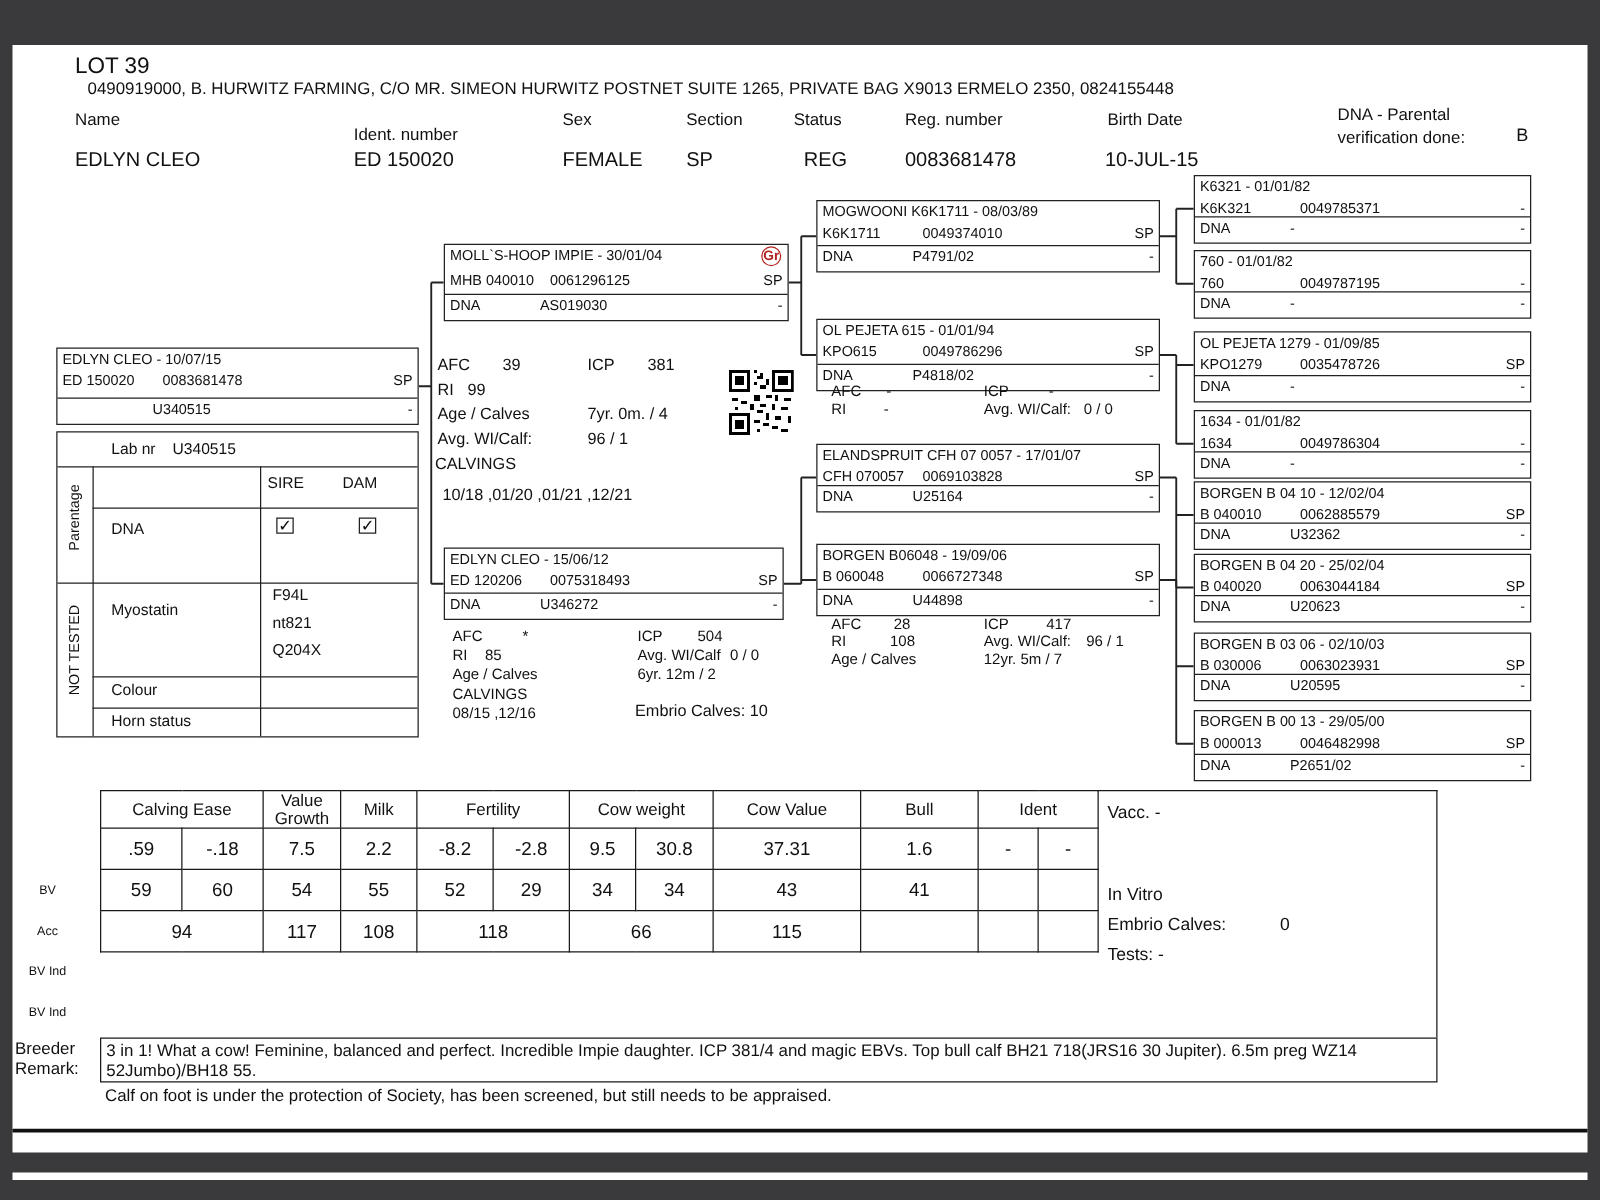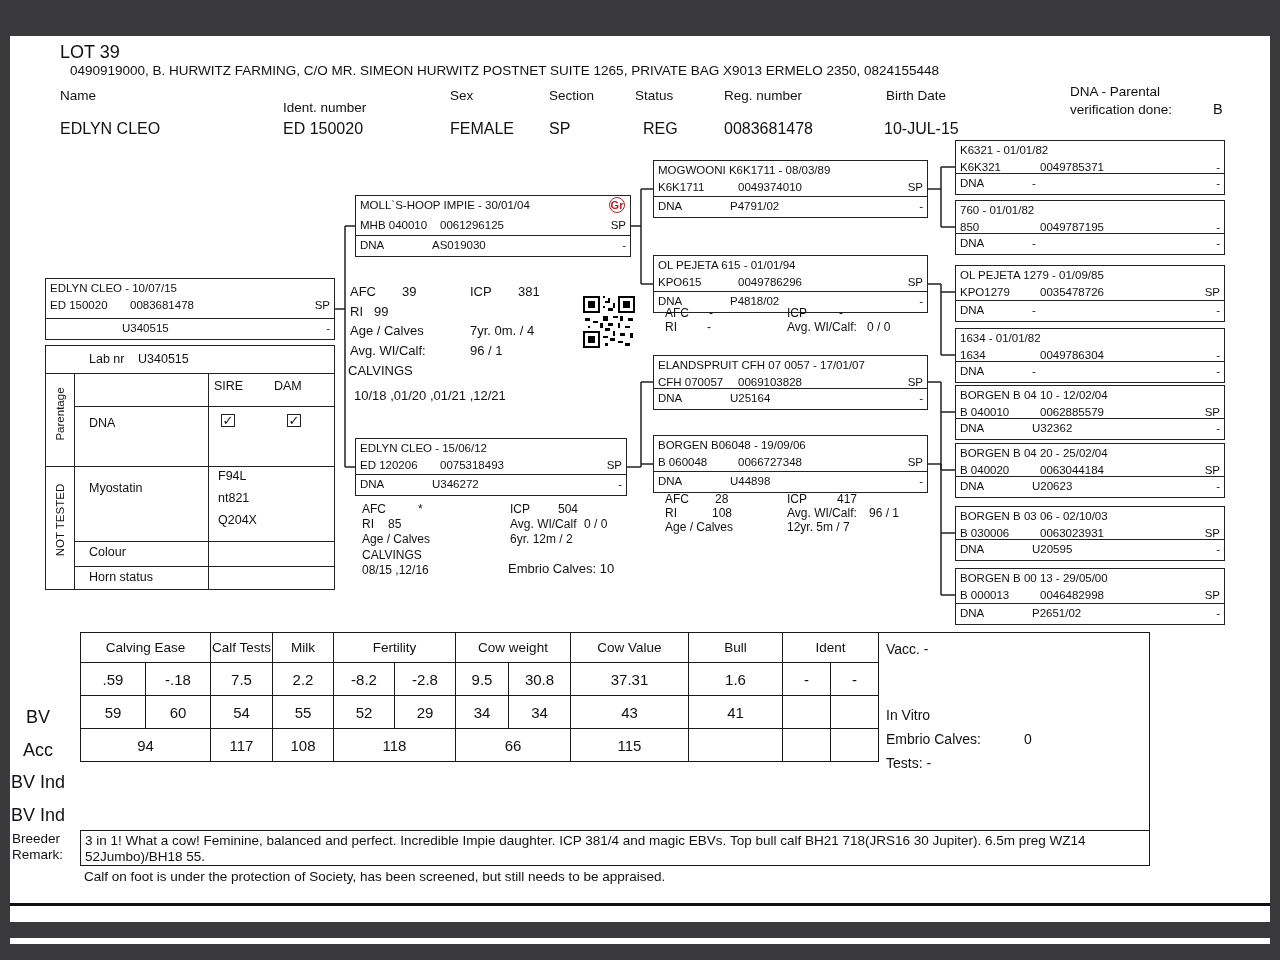--- a/index.html
+++ b/index.html
@@ -33,21 +33,21 @@
   .val{position:absolute;font-size:16px;white-space:nowrap}
   
   .bvtable{position:absolute;left:80px;top:632px;border-collapse:collapse;table-layout:fixed}
   .bvtable th,.bvtable td{border:1.6px solid #1a1a1a;text-align:center;font-weight:normal;overflow:hidden}
   .bvtable .grp th{font-size:13.5px;height:30px;line-height:14px}
   .bvtable .sub th{font-size:13.5px;height:36px;line-height:15px}
   .bvtable .data td{font-size:15px;height:33px}
   .sidepanel{position:absolute;left:878px;top:632px;width:272px;height:198px;border-top:1.6px solid #1a1a1a;border-right:1.6px solid #1a1a1a;font-size:14px}
   .sidepanel span{position:absolute;white-space:nowrap}
   .remarkbox{position:absolute;left:80px;top:830px;width:1070px;height:36px;border:1.6px solid #1a1a1a;font-size:13.5px;line-height:16px;padding:2px 4px}
-  .rowlabel{position:absolute;font-size:18px;width:60px;text-align:center;white-space:nowrap}
+  .rowlabel{position:absolute;font-size:10px;width:60px;text-align:center;white-space:nowrap}
   svg.lines{position:absolute;left:0;top:0;pointer-events:none}
 </style>
 </head>
 <body>
 
 <div class="bar" style="left:0;top:0;width:1280px;height:36px"></div>
 <div class="bar" style="left:0;top:0;width:10px;height:960px"></div>
 <div class="bar" style="left:1270px;top:0;width:10px;height:960px"></div>
 <div class="bar" style="left:0;top:922px;width:1280px;height:38px"></div>
 <div class="abs" style="left:10px;top:938px;width:1260px;height:6px;background:#fff"></div>
@@ -127,21 +127,21 @@
   <div class="pl3"><span class="pdl">DNA</span><span>U44898</span><span class="pdash">-</span></div>
 </div>
 
 <div class="pbox" style="left:955px;top:140px;width:270px;height:55px">
   <div class="pt">K6321 - 01/01/82</div>
   <div class="pl2"><span class="pid">K6K321</span><span>0049785371</span><span class="psp">-</span></div>
   <div class="pl3"><span class="pdl">DNA</span><span>-</span><span class="pdash">-</span></div>
 </div>
 <div class="pbox" style="left:955px;top:200px;width:270px;height:55px">
   <div class="pt">760 - 01/01/82</div>
-  <div class="pl2"><span class="pid">850</span><span>0049787195</span><span class="psp">-</span></div>
+  <div class="pl2"><span class="pid">760</span><span>0049787195</span><span class="psp">-</span></div>
   <div class="pl3"><span class="pdl">DNA</span><span>-</span><span class="pdash">-</span></div>
 </div>
 <div class="pbox" style="left:955px;top:265px;width:270px;height:57px">
   <div class="pt">OL PEJETA 1279 - 01/09/85</div>
   <div class="pl2"><span class="pid">KPO1279</span><span>0035478726</span><span class="psp">SP</span></div>
   <div class="pl3"><span class="pdl">DNA</span><span>-</span><span class="pdash">-</span></div>
 </div>
 <div class="pbox" style="left:955px;top:328px;width:270px;height:55px">
   <div class="pt">1634 - 01/01/82</div>
   <div class="pl2"><span class="pid">1634</span><span>0049786304</span><span class="psp">-</span></div>
@@ -300,21 +300,21 @@
       <col style="width:53px">
       <col style="width:62px">
     <col style="width:118px">
       <col style="width:94px">
       <col style="width:48px">
       <col style="width:48px">
   </colgroup>
   <tbody>
       <tr class="grp">
     <th colspan="2">Calving Ease</th>
-    <th>Calf Tests</th>
+    <th>Value Growth</th>
     <th>Milk</th>
     <th colspan="2">Fertility</th>
     <th colspan="2">Cow weight</th>
     <th>Cow Value</th>
     <th>Bull</th>
     <th colspan="2">Ident</th>
   </tr>
   <tr class="data">
     <td>.59</td>
         <td>-.18</td>

